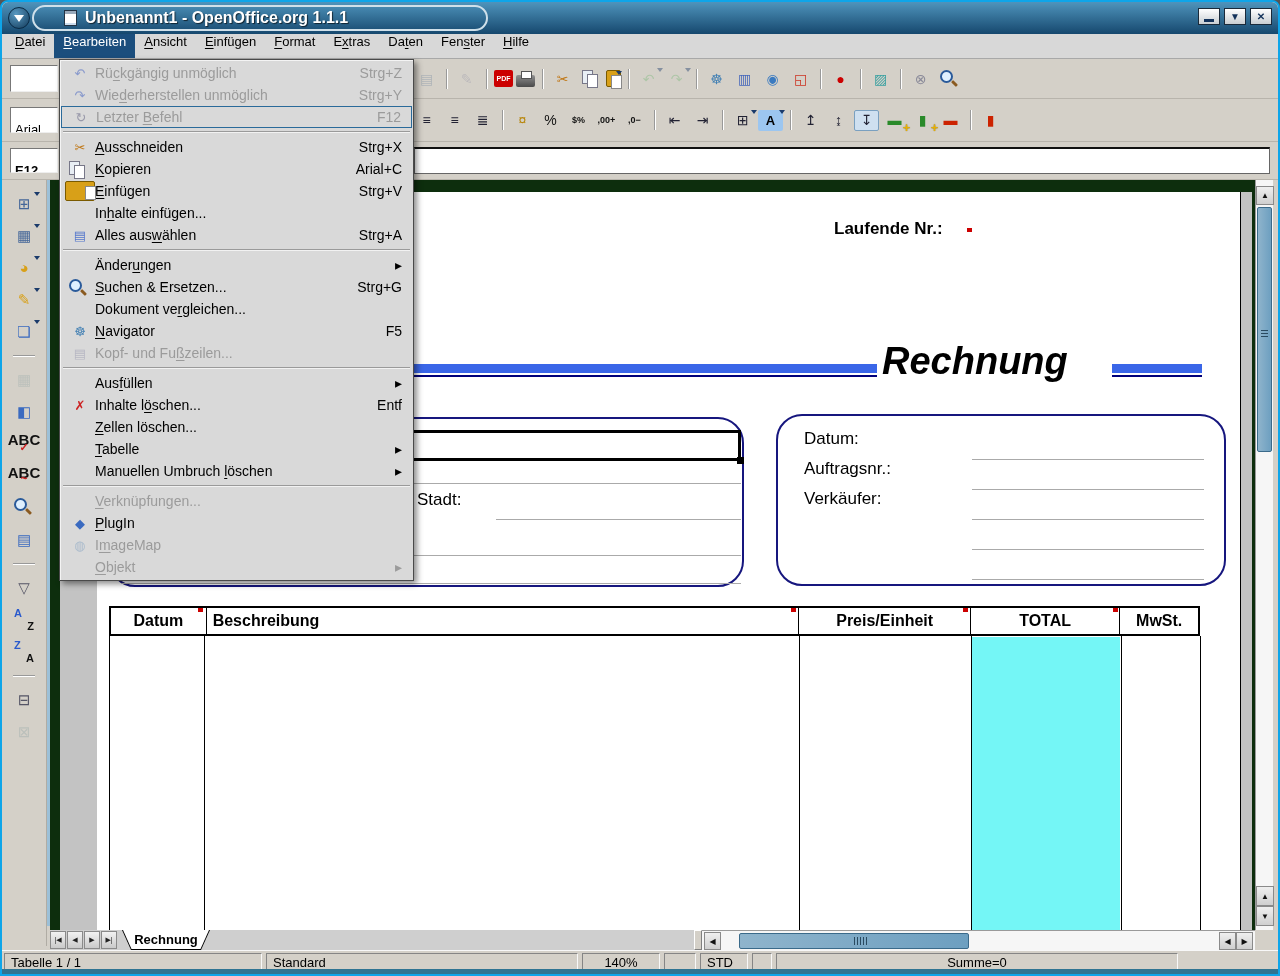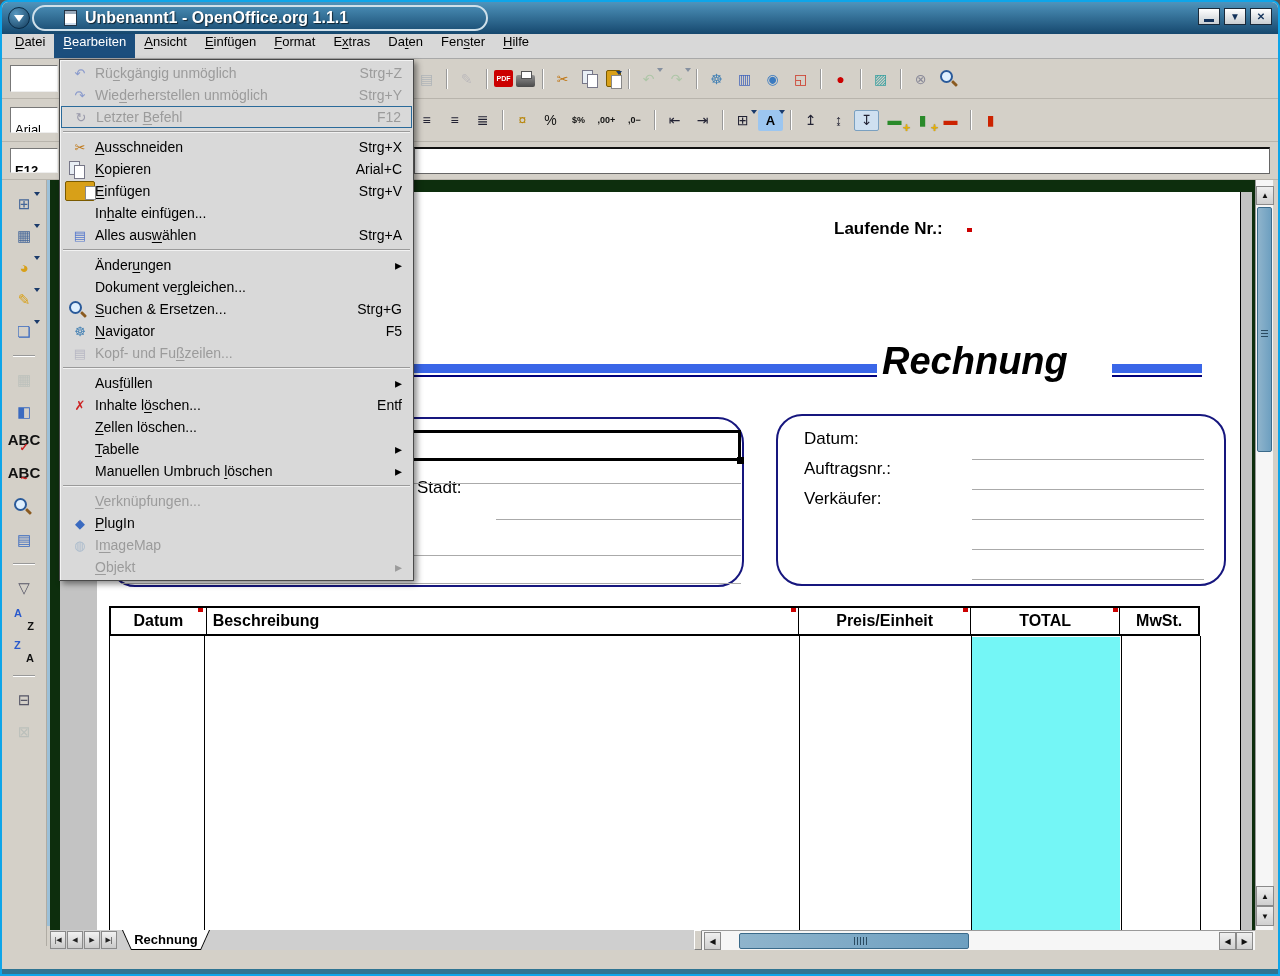--- a/index.html
+++ b/index.html
@@ -288,21 +288,21 @@
 
     <div class="bluebar" style="left:49px;top:184px;width:778px;"></div>
     <div class="navyline" style="left:49px;top:195px;width:778px;"></div>
     <div class="invoice-title" style="left:832px;top:160px;">Rechnung</div>
     <div class="bluebar" style="left:1062px;top:184px;width:90px;"></div>
     <div class="navyline" style="left:1062px;top:195px;width:90px;"></div>
 
     <div class="rbox" style="left:59px;top:237px;width:635px;height:170px;"></div>
     <div class="selcell" style="left:70px;top:250px;width:621px;height:31px;"></div>
     <div class="selhandle" style="left:687px;top:277px;"></div>
-    <div class="doclabel" style="left:367px;top:298px;">Stadt:</div>
+    <div class="doclabel" style="left:367px;top:310px;">Stadt:</div>
 
     <div class="rbox" style="left:726px;top:234px;width:450px;height:172px;"></div>
     <div class="doclabel" style="left:754px;top:249px;">Datum:</div>
     <div class="doclabel" style="left:754px;top:279px;">Auftragsnr.:</div>
     <div class="doclabel" style="left:754px;top:309px;">Verkäufer:</div>
 
     <div class="thead" id="thead" style="left:59px;top:426px;width:1091px;height:30px;">
         <div class="thcell" style="width: 95px; justify-content: center;">Datum</div>
         <div class="thcell" style="width: 595px; justify-content: flex-start; padding-left: 6px;">Beschreibung</div>
         <div class="thcell" style="width: 172px; justify-content: center;">Preis/Einheit</div>
@@ -367,20 +367,29 @@
       <div class="grip-h"></div>
     </div>
     <div class="sb-btn" style="left:517px;top:1px;width:17px;height:18px;">
         <span>◀</span>
       </div>
     <div class="sb-btn" style="left:534px;top:1px;width:17px;height:18px;">
         <span>▶</span>
       </div>
   </div>
 
+  <div class="statusbar" id="statusbar">
+      <div class="sb-panel" style="left: 2px; width: 258px; justify-content: flex-start;">Tabelle 1 / 1</div>
+      <div class="sb-panel" style="left: 264px; width: 312px; justify-content: flex-start;">Standard</div>
+      <div class="sb-panel" style="left: 580px; width: 78px; justify-content: center;">140%</div>
+      <div class="sb-panel" style="left: 662px; width: 32px; justify-content: center;"></div>
+      <div class="sb-panel" style="left: 698px; width: 48px; justify-content: flex-start;">STD</div>
+      <div class="sb-panel" style="left: 750px; width: 20px; justify-content: flex-start;"></div>
+      <div class="sb-panel" style="left: 774px; width: 402px; justify-content: center;">Summe=0</div>
+    </div>
   <div class="botframe"></div>
 
   <div class="menu-dd" id="editmenu">
       <div class="mn-row dis">
         <span class="mn-ico" style="color: rgb(136, 153, 204);">↶</span>
         <span class="mn-lab">Rü<u>c</u>kgängig unmöglich</span>
         <span class="mn-end">Strg+Z</span>
       </div>
       <div class="mn-row dis">
         <span class="mn-ico" style="color: rgb(136, 153, 204);">↷</span>
@@ -418,30 +427,30 @@
         <span class="mn-lab">Alles aus<u>w</u>ählen</span>
         <span class="mn-end">Strg+A</span>
       </div>
       <div class="mn-sep"></div>
       <div class="mn-row">
         <span class="mn-ico"></span>
         <span class="mn-lab">Änder<u>u</u>ngen</span>
         <span class="mn-end">▸</span>
       </div>
       <div class="mn-row">
-        <span class="mn-ico"></span>
-        <span class="mn-lab">Dokument ve<u>r</u>gleichen...</span>
-        <span class="mn-end"></span>
-      </div>
-      <div class="mn-row">
         <span class="mn-ico i-mag"></span>
         <span class="mn-lab"><u>S</u>uchen &amp; Ersetzen...</span>
         <span class="mn-end">Strg+G</span>
       </div>
       <div class="mn-row">
+        <span class="mn-ico"></span>
+        <span class="mn-lab">Dokument ve<u>r</u>gleichen...</span>
+        <span class="mn-end"></span>
+      </div>
+      <div class="mn-row">
         <span class="mn-ico" style="color: rgb(70, 130, 180);">☸</span>
         <span class="mn-lab"><u>N</u>avigator</span>
         <span class="mn-end">F5</span>
       </div>
       <div class="mn-row dis">
         <span class="mn-ico" style="color: rgba(170, 170, 187, 0.733);">▤</span>
         <span class="mn-lab">Kopf- und Fu<u>ß</u>zeilen...</span>
         <span class="mn-end"></span>
       </div>
       <div class="mn-sep"></div>

